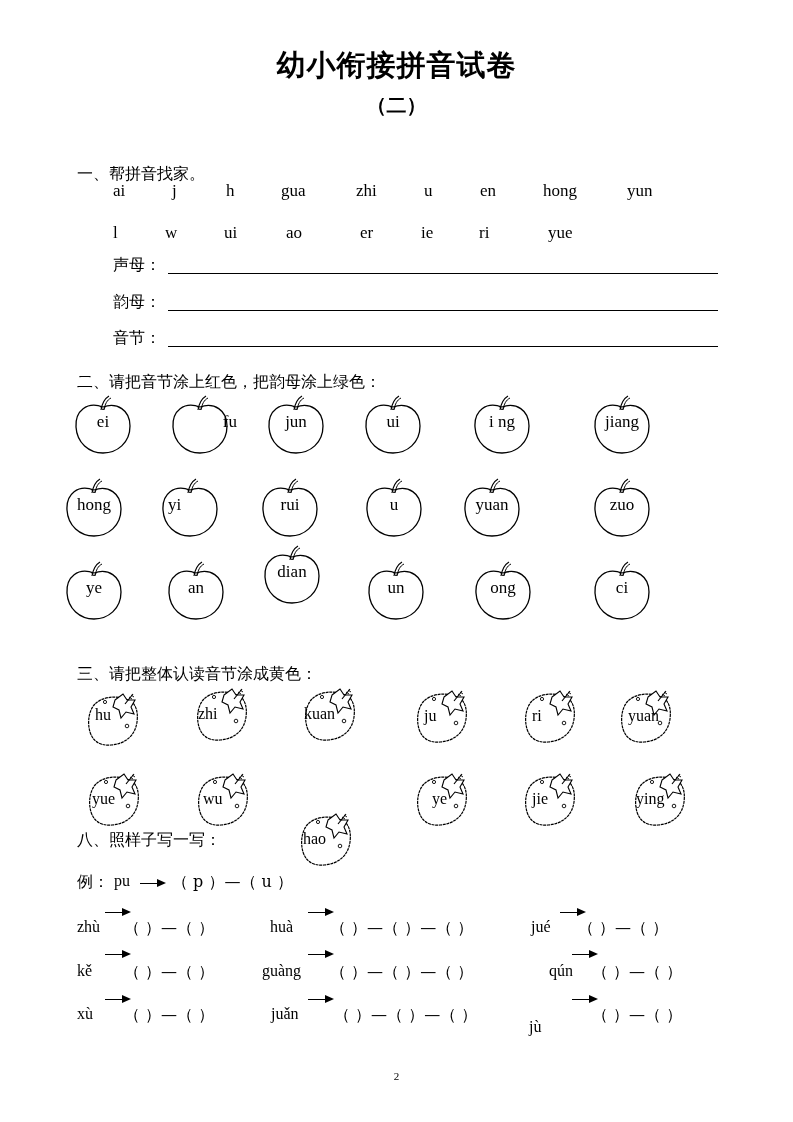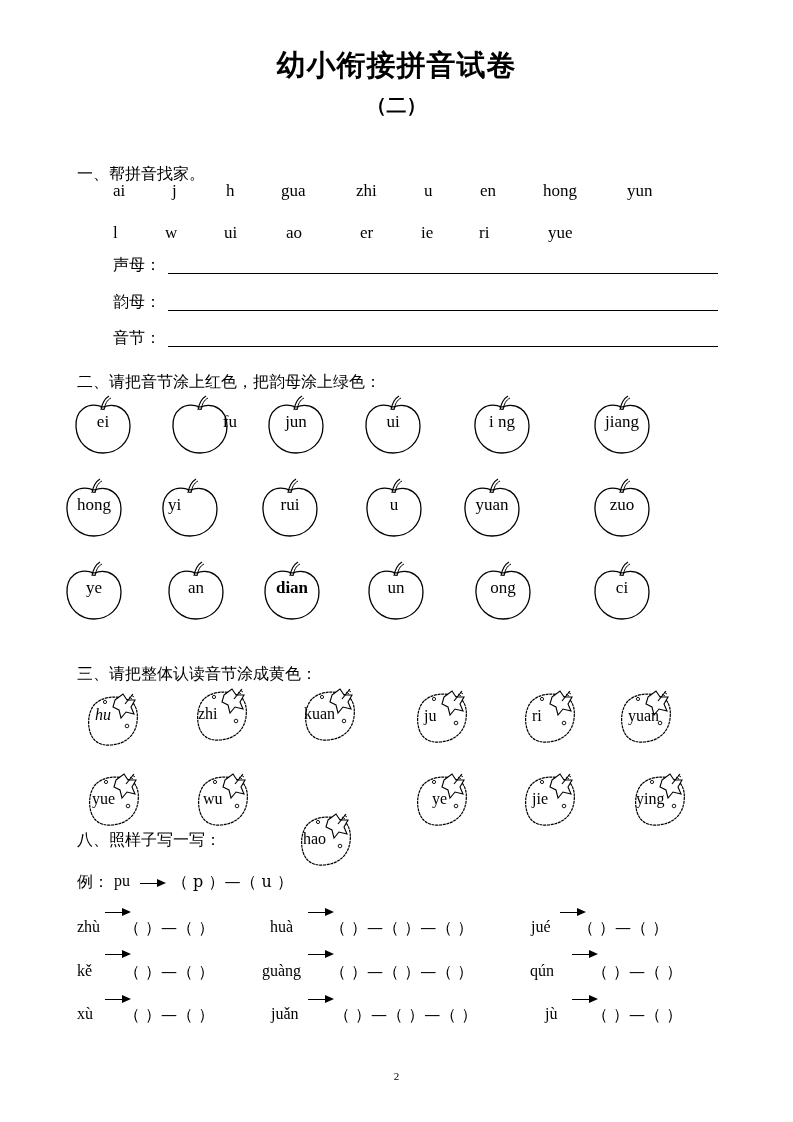--- a/index.html
+++ b/index.html
@@ -185,21 +185,21 @@
       <use href="#apple-shape"></use>
     </svg>
   <div class="label">ye</div>
 </div>
 <div class="abs fruit" style="left:166px; top:559px;">
   <svg width="60" height="62">
       <use href="#apple-shape"></use>
     </svg>
   <div class="label">an</div>
 </div>
-<div class="abs fruit" style="left:262px; top:559px;font-weight:bold;">
+<div class="abs fruit" style="left:262px; top:543px;">
   <svg width="60" height="62">
       <use href="#apple-shape"></use>
     </svg>
   <div class="label">dian</div>
 </div>
 <div class="abs fruit" style="left:366px; top:559px;">
   <svg width="60" height="62">
       <use href="#apple-shape"></use>
     </svg>
   <div class="label">un</div>
@@ -216,21 +216,21 @@
     </svg>
   <div class="label">ci</div>
 </div>
 
 <div class="abs section-heading" style="top:664px;">三、请把整体认读音节涂成黄色：</div>
 
 <div class="abs berry" style="left:85px; top:688px;">
   <svg width="62" height="62">
       <use href="#berry-shape"></use>
     </svg>
-  <div class="label" style="left:10px; top:18px;font-style:italic;">hu</div>
+  <div class="label" style="left:10px; top:18px;">hu</div>
 </div>
 <div class="abs berry" style="left:194px; top:683px;">
   <svg width="62" height="62">
       <use href="#berry-shape"></use>
     </svg>
   <div class="label">zhi</div>
 </div>
 <div class="abs berry" style="left:302px; top:683px;">
   <svg width="62" height="62">
       <use href="#berry-shape"></use>
@@ -314,30 +314,30 @@
   <span style="left:578px; font-family:'DejaVu Serif',serif;">（    ）—（    ）</span>
 </div>
 
 <div class="abs ex-row" style="left:0; top:962px; width:658px; height:24px;">
   <span style="left:77px;">kě</span>
   <div class="arrow" style="left:105px; top:-8px; width:24px;"></div>
   <span style="left:124px; font-family:'DejaVu Serif',serif;">（    ）—（    ）</span>
   <span style="left:262px;">guàng</span>
   <div class="arrow" style="left:308px; top:-8px; width:24px;"></div>
   <span style="left:330px; font-family:'DejaVu Serif',serif;">（    ）—（  ）—（  ）</span>
-  <span style="left:530px;">qún</span>
+  <span style="left:549px;">qún</span>
   <div class="arrow" style="left:572px; top:-8px; width:24px;"></div>
   <span style="left:592px; font-family:'DejaVu Serif',serif;">（    ）—（    ）</span>
 </div>
 
 <div class="abs ex-row" style="left:0; top:1005px; width:793px; height:24px;">
   <span style="left:77px;">xù</span>
   <div class="arrow" style="left:105px; top:-6px; width:24px;"></div>
   <span style="left:124px; font-family:'DejaVu Serif',serif;">（    ）—（    ）</span>
   <span style="left:271px;">juǎn</span>
   <div class="arrow" style="left:308px; top:-6px; width:24px;"></div>
   <span style="left:334px; font-family:'DejaVu Serif',serif;">（    ）—（  ）—（  ）</span>
-  <span style="left:545px;">jù</span>
+  <span style="left:529px;margin-top:13px;">jù</span>
   <div class="arrow" style="left:572px; top:-6px; width:24px;"></div>
   <span style="left:592px; font-family:'DejaVu Serif',serif;">（    ）—（    ）</span>
 </div>
 
 <div class="abs page-number">2</div>
 
 </body></html>

